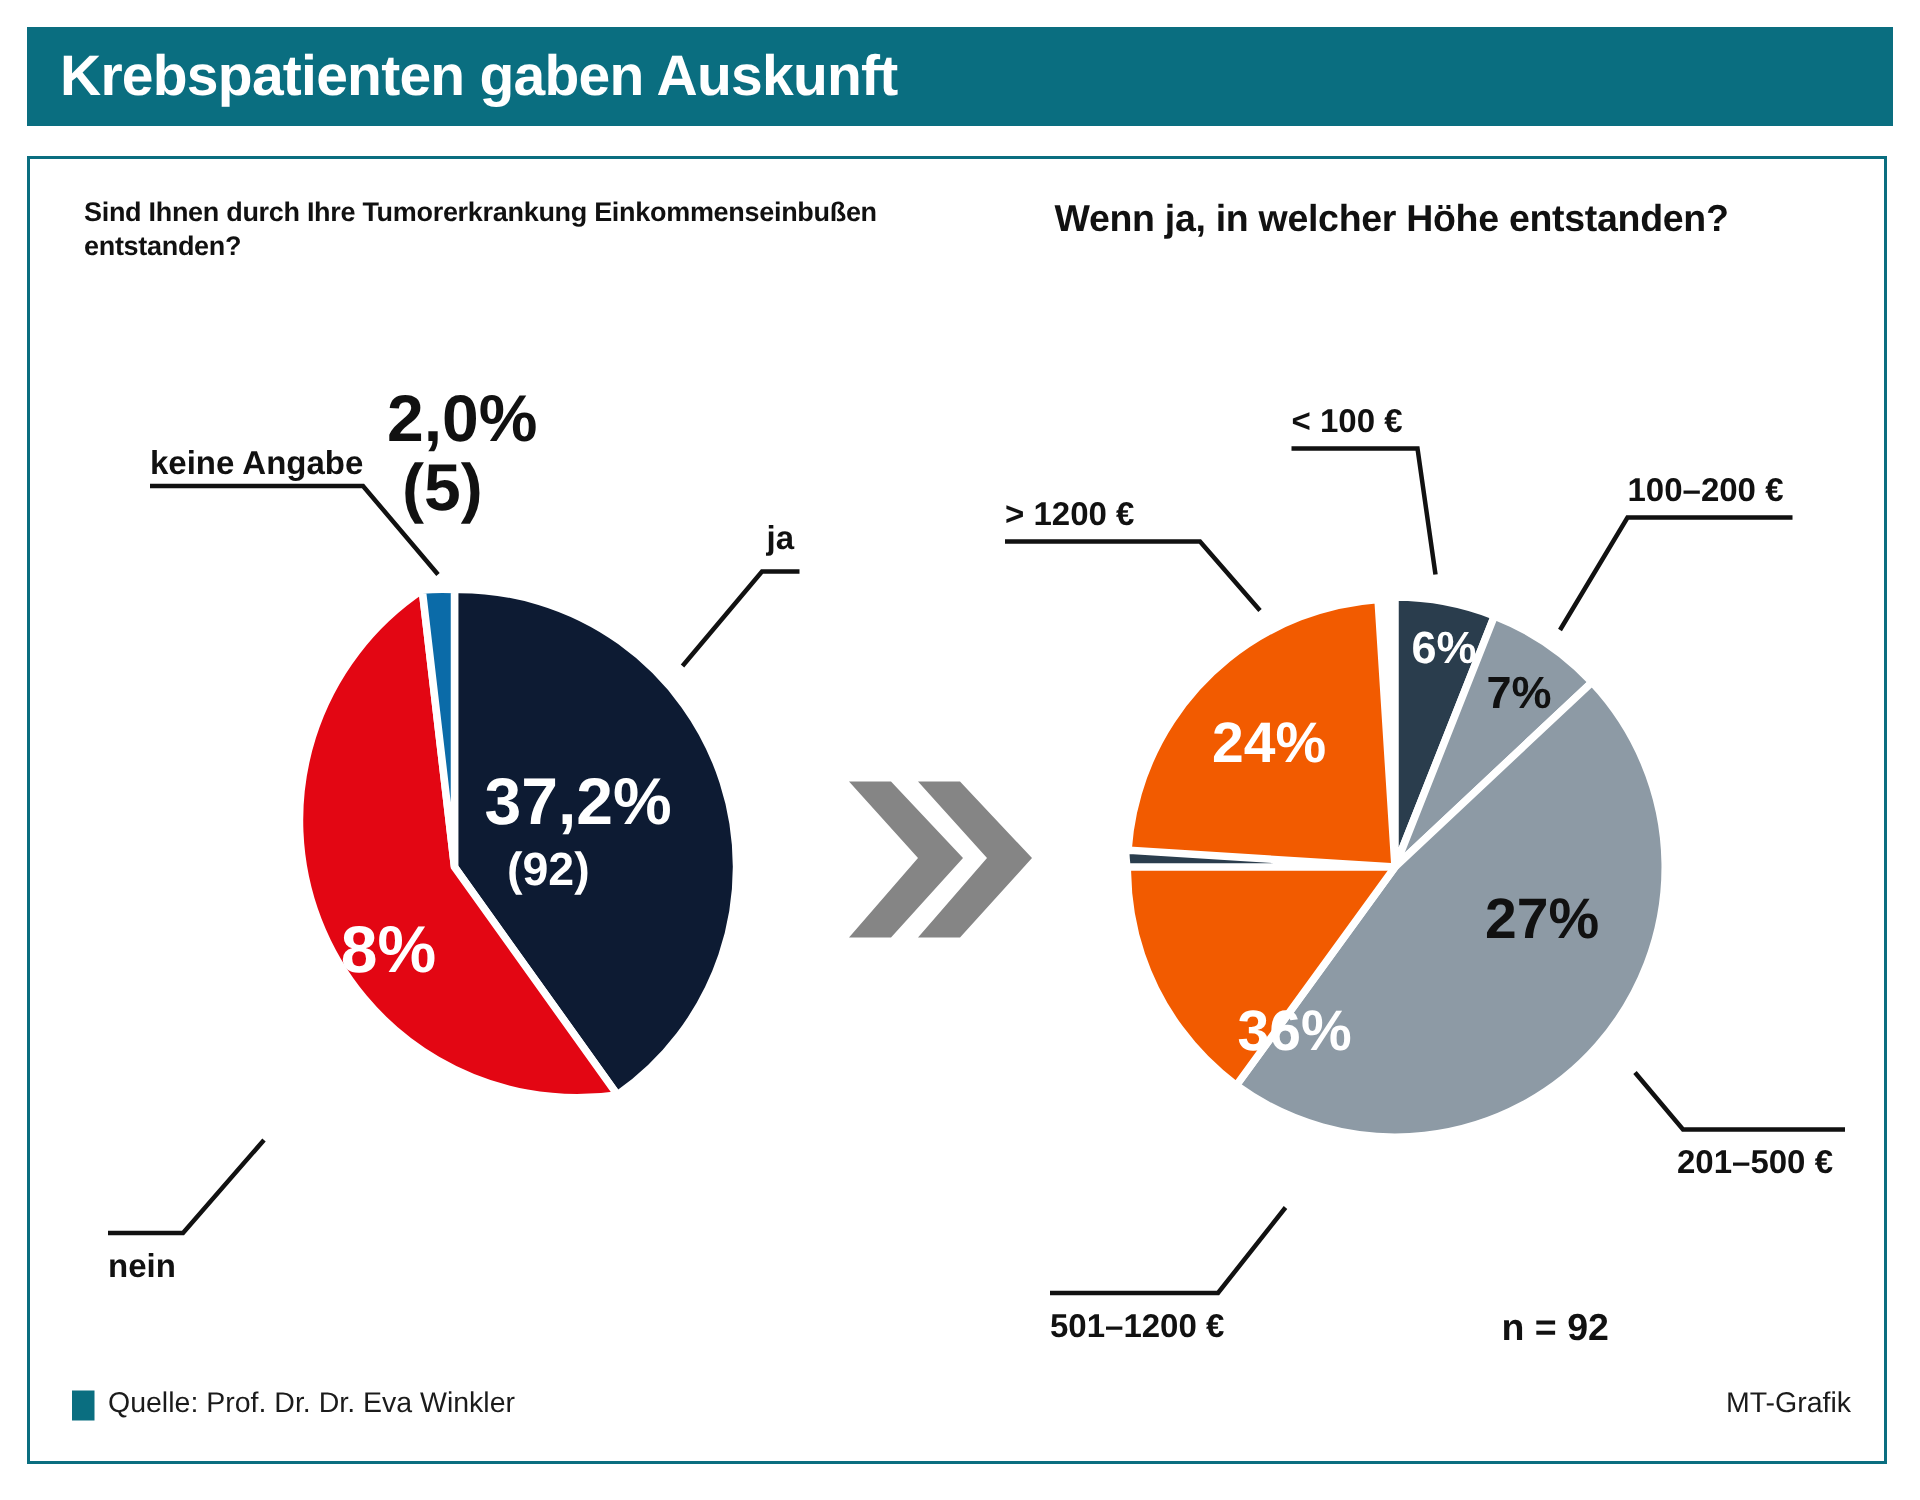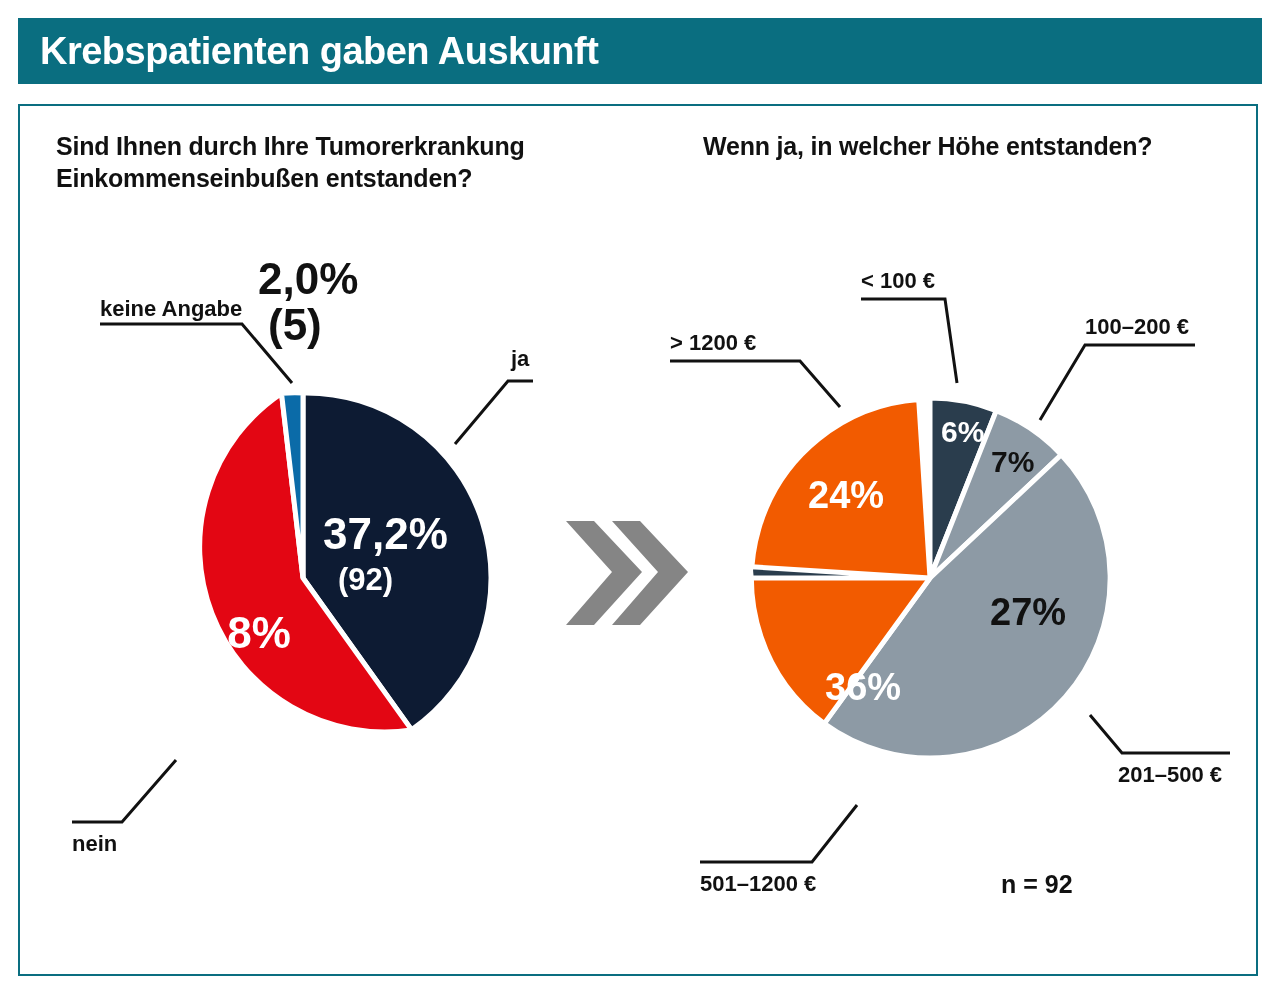--- a/index.html
+++ b/index.html
@@ -29,21 +29,21 @@
   .frame{
     position:absolute;left:18px;top:104px;width:1240px;height:872px;
     border:2px solid #0A6E80;
     box-sizing:border-box;
     background:#ffffff;
   }
 
   
   .q-left{
     position:absolute;left:56px;top:130px;width:620px;
-    font-size:25px;font-weight:bold;color:#111111;line-height:1.28;
+    font-size:18px;font-weight:bold;color:#111111;line-height:1.28;
     letter-spacing:-0.2px;
   }
   .q-right{
     position:absolute;left:703px;top:130px;width:540px;
     font-size:25px;font-weight:bold;color:#111111;line-height:1.28;
     letter-spacing:-0.2px;
   }
 
   
   .canvas{position:absolute;left:0;top:0;width:1280px;height:1000px;}
@@ -154,14 +154,19 @@
       <polyline class="leader" points="700,862 812,862 857,805"></polyline>
       <text class="lbl callout" x="700" y="891">501–1200 €</text>
 
       <polyline class="leader" points="670,361 800,361 840,407"></polyline>
       <text class="lbl callout" x="670" y="350">&gt; 1200 €</text>
 
       <text class="lbl nval" x="1001" y="893">n = 92</text>
     </g>
   </svg>
 
+  <div class="footer">
+    <div class="legend-sq"></div>
+    <div class="source-text">Quelle: Prof. Dr. Dr. Eva Winkler</div>
+    <div class="credit-text">MT-Grafik</div>
+  </div>
 
 </div>
 
 </body></html>

